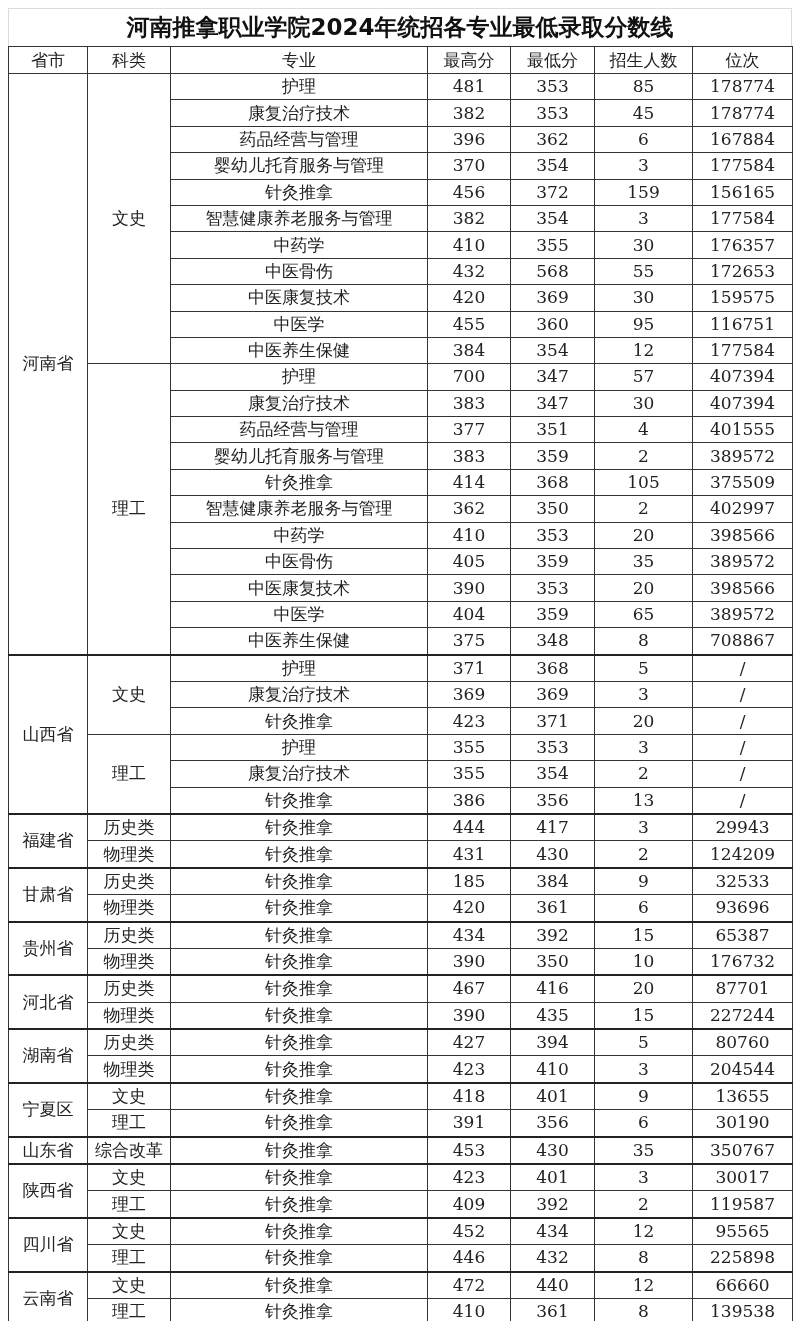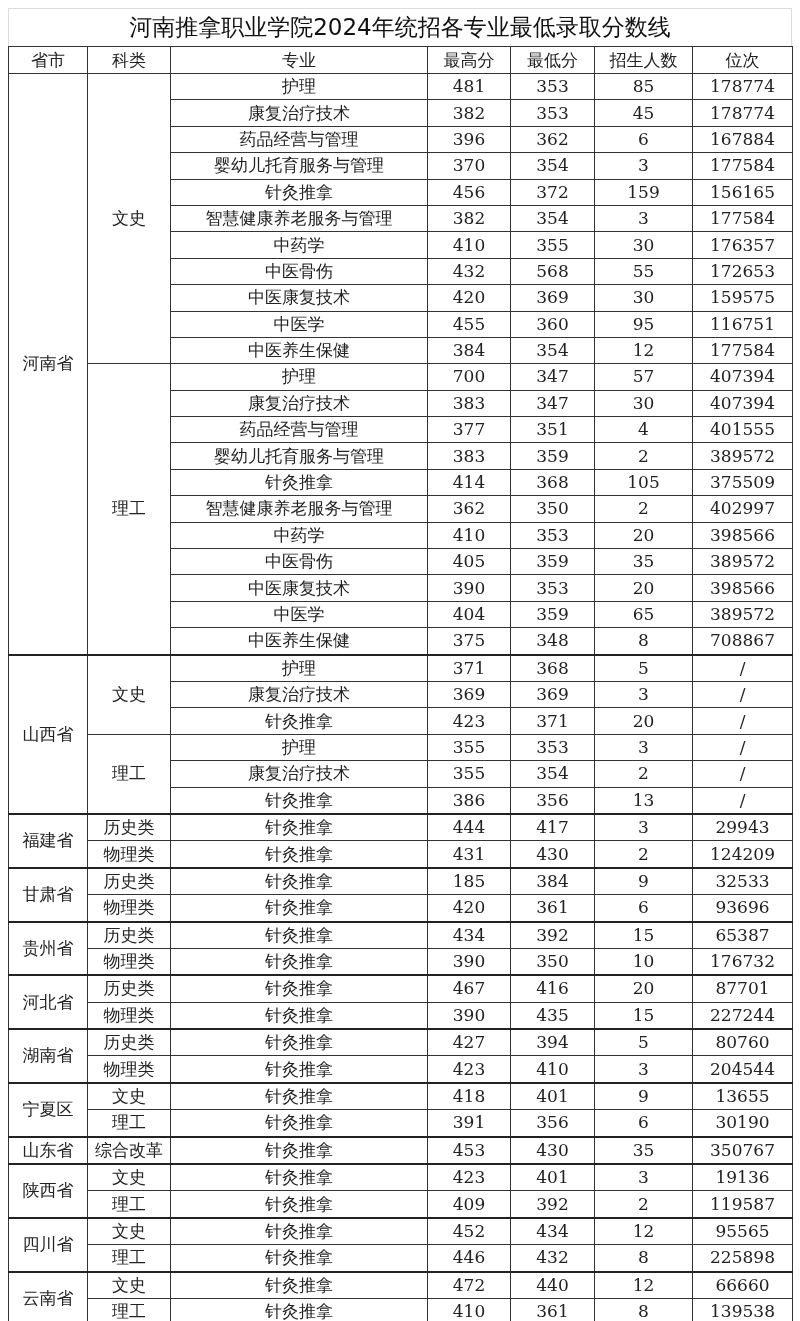--- a/index.html
+++ b/index.html
@@ -7,20 +7,21 @@
   .sheet {
     position: absolute; left: 8px; top: 8px; width: 784px;
   }
   .title {
     height: 37px; line-height: 37px;
     border: 1px solid #dcdcdc; border-bottom: none;
     text-align: center;
     font-family: "DejaVu Sans", "Liberation Sans", sans-serif;
     font-size: 23px; color: #111;
     letter-spacing: 0px;
+    font-weight: bold;
   }
   table {
     border-collapse: collapse;
     width: 784px;
     table-layout: fixed;
     font-family: "DejaVu Serif", "Liberation Serif", serif;
     font-size: 17px; color: #222;
   }
   td, th {
     border: 1px solid #333;
@@ -383,21 +384,21 @@
           <td>35</td>
           <td>350767</td>
         </tr>
         <tr class="grp-top">
           <td rowspan="2">陕西省</td>
           <td rowspan="1">文史</td>
           <td>针灸推拿</td>
           <td>423</td>
           <td>401</td>
           <td>3</td>
-          <td>19136</td>
+          <td>30017</td>
         </tr>
         <tr>
           <td rowspan="1">理工</td>
           <td>针灸推拿</td>
           <td>409</td>
           <td>392</td>
           <td>2</td>
           <td>119587</td>
         </tr>
         <tr class="grp-top">

